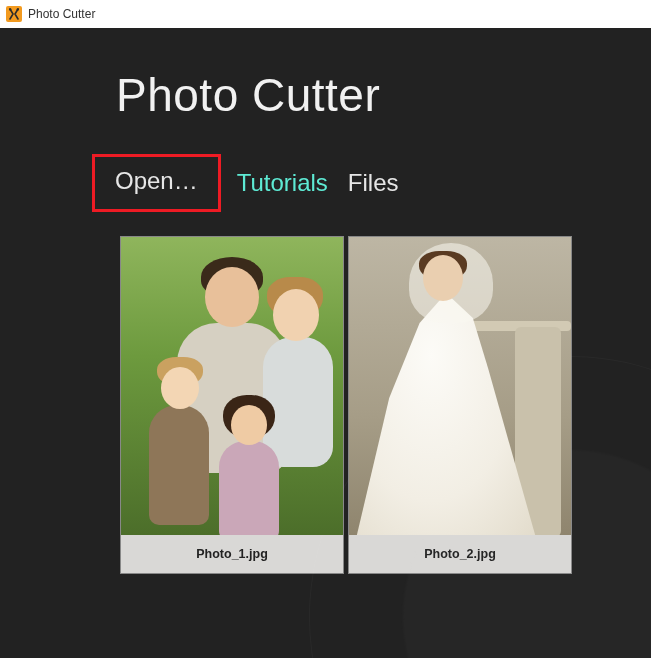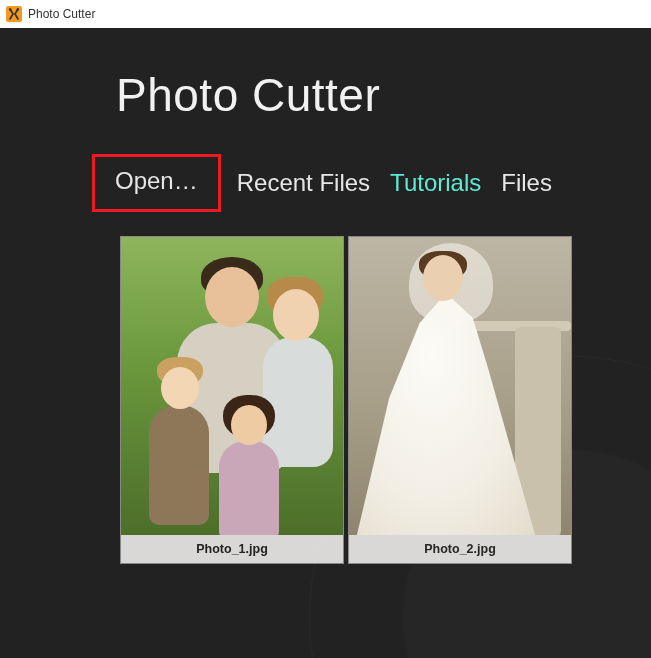--- a/index.html
+++ b/index.html
@@ -91,21 +91,21 @@
     display:flex;
     flex-direction:column;
   }
   .thumb-img {
     width: 100%;
     height: 298px;
     position:relative;
     overflow:hidden;
   }
   .thumb-caption {
-    height: 28px;
+    height: 38px;
     background: #d9d8d6;
     color:#222;
     font-size:12.5px;
     font-weight:600;
     display:flex;
     align-items:center;
     justify-content:center;
   }
 
   
@@ -169,21 +169,20 @@
   </span>
   <span class="titletext">Photo Cutter</span>
 </div>
 
 <div class="workspace">
 
   <div class="app-title">Photo Cutter</div>
 
   <div class="menu-row">
     <div class="menu-open">Open…</div>
-    <div class="menu-item">Recent Files</div>
     <div class="menu-item link">Tutorials</div>
     <div class="menu-item">Files</div>
   </div>
 
   <div class="thumbs-wrap">
 
     <div class="thumb">
       <div class="thumb-img fam">
         <div class="blob body1"></div>
         <div class="blob body2"></div>

